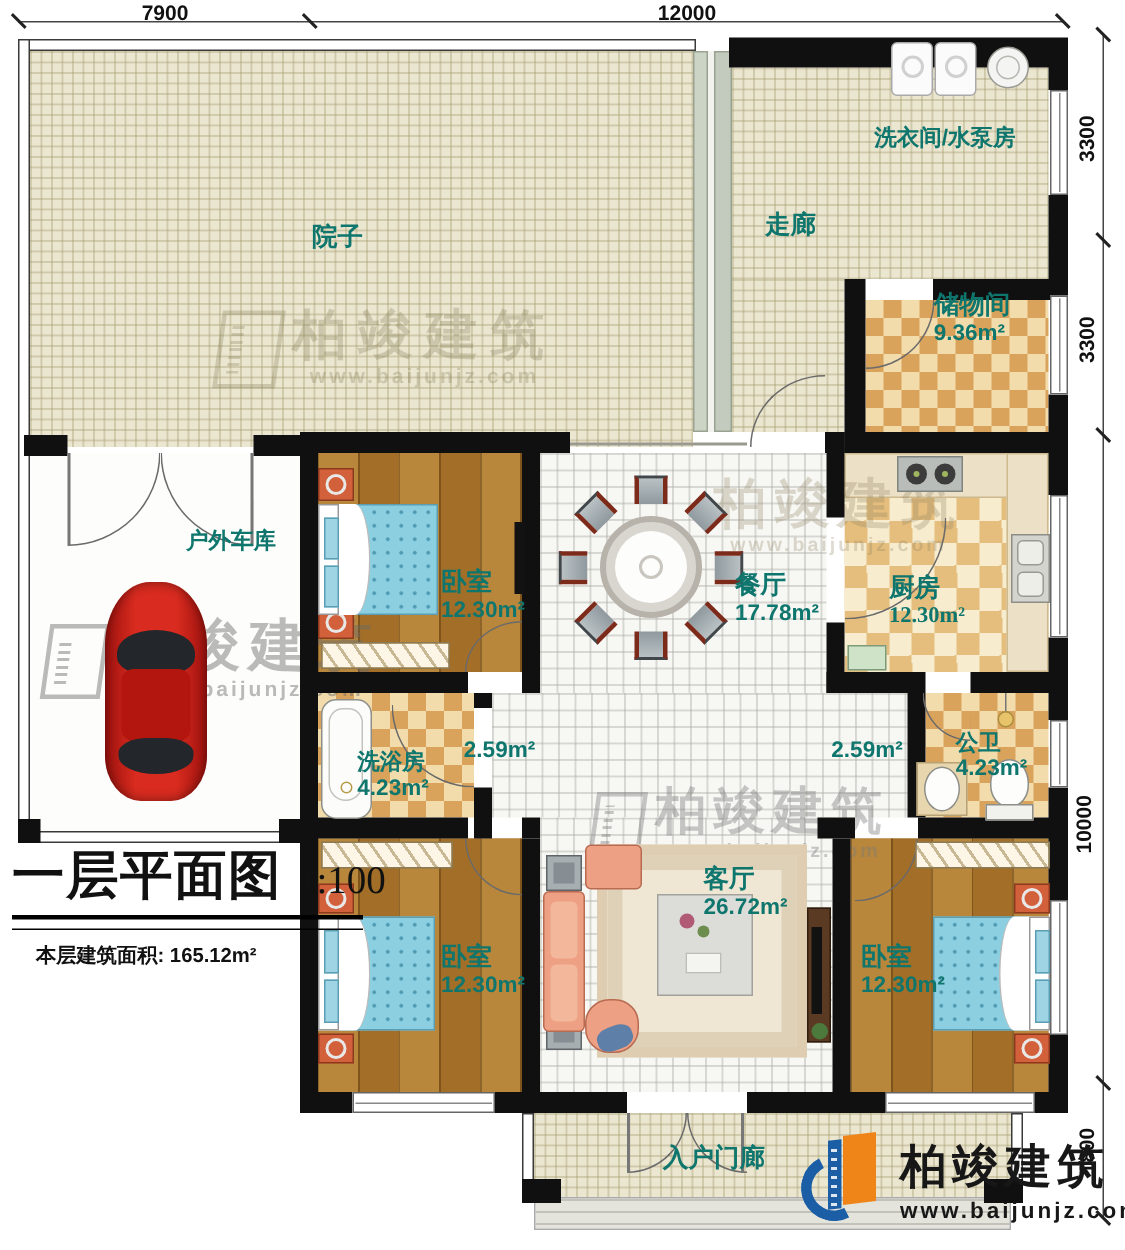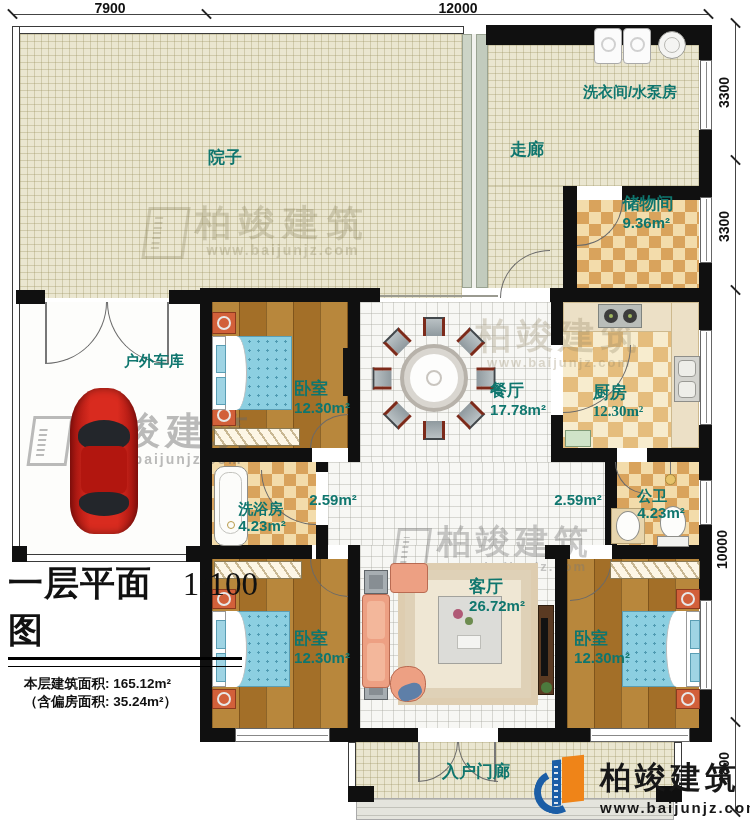--- a/index.html
+++ b/index.html
@@ -379,26 +379,25 @@
   <div class="tick" style="left:729px;top:721px;"></div>
   <div class="tick" style="left:729px;top:811px;"></div>
   <div class="dimtxt dimtxt-v" style="left:716px;top:58px;height:68px;">3300</div>
   <div class="dimtxt dimtxt-v" style="left:716px;top:192px;height:68px;">3300</div>
   <div class="dimtxt dimtxt-v" style="left:714px;top:505px;height:90px;">10000</div>
   <div class="dimtxt dimtxt-v" style="left:716px;top:735px;height:64px;">1800</div>
 
   <div class="abs" style="left:8px;top:560px;width:250px;">
     <div style="display:flex;align-items:baseline;gap:10px;">
       <span style="font-size:35px;font-weight:bold;letter-spacing:1px;">一层平面图</span>
-      <span style="font-size:33px;font-family:'Liberation Serif','DejaVu Serif',serif;">1:100</span>
+      <span style="font-size:26px;font-family:'Liberation Serif','DejaVu Serif',serif;">1:100</span>
     </div>
     <div style="width:234px;height:6px;border-top:3px solid #000;border-bottom:1px solid #000;margin-top:3px;"></div>
     <div style="margin:8px 0 0 16px;font-size:13.5px;font-weight:bold;line-height:18px;">
       <div>本层建筑面积: 165.12m²</div>
-      <div>（含偏房面积: 35.24m²）</div>
     </div>
   </div>
 
   <div class="abs" style="left:536px;top:754px;display:flex;align-items:center;gap:10px;">
     <div style="position:relative;width:54px;height:64px;">
       <div class="abs" style="left:-2px;top:16px;width:44px;height:44px;border:7px solid transparent;border-left-color:#1b5ea6;border-bottom-color:#1b5ea6;border-radius:50%;transform:rotate(18deg);box-sizing:border-box;"></div>
       <div class="abs" style="left:26px;top:2px;width:22px;height:46px;background:#ef8418;transform:skewY(-7deg);"></div>
       <div class="abs" style="left:16px;top:6px;width:9px;height:46px;background:#1b5ea6;transform:skewY(-7deg);background-image:repeating-linear-gradient(0deg,rgba(255,255,255,.85) 0 2px,transparent 2px 6px);background-size:4px 100%;background-repeat:no-repeat;background-position:2px 4px;"></div>
     </div>
     <div style="display:flex;flex-direction:column;">

